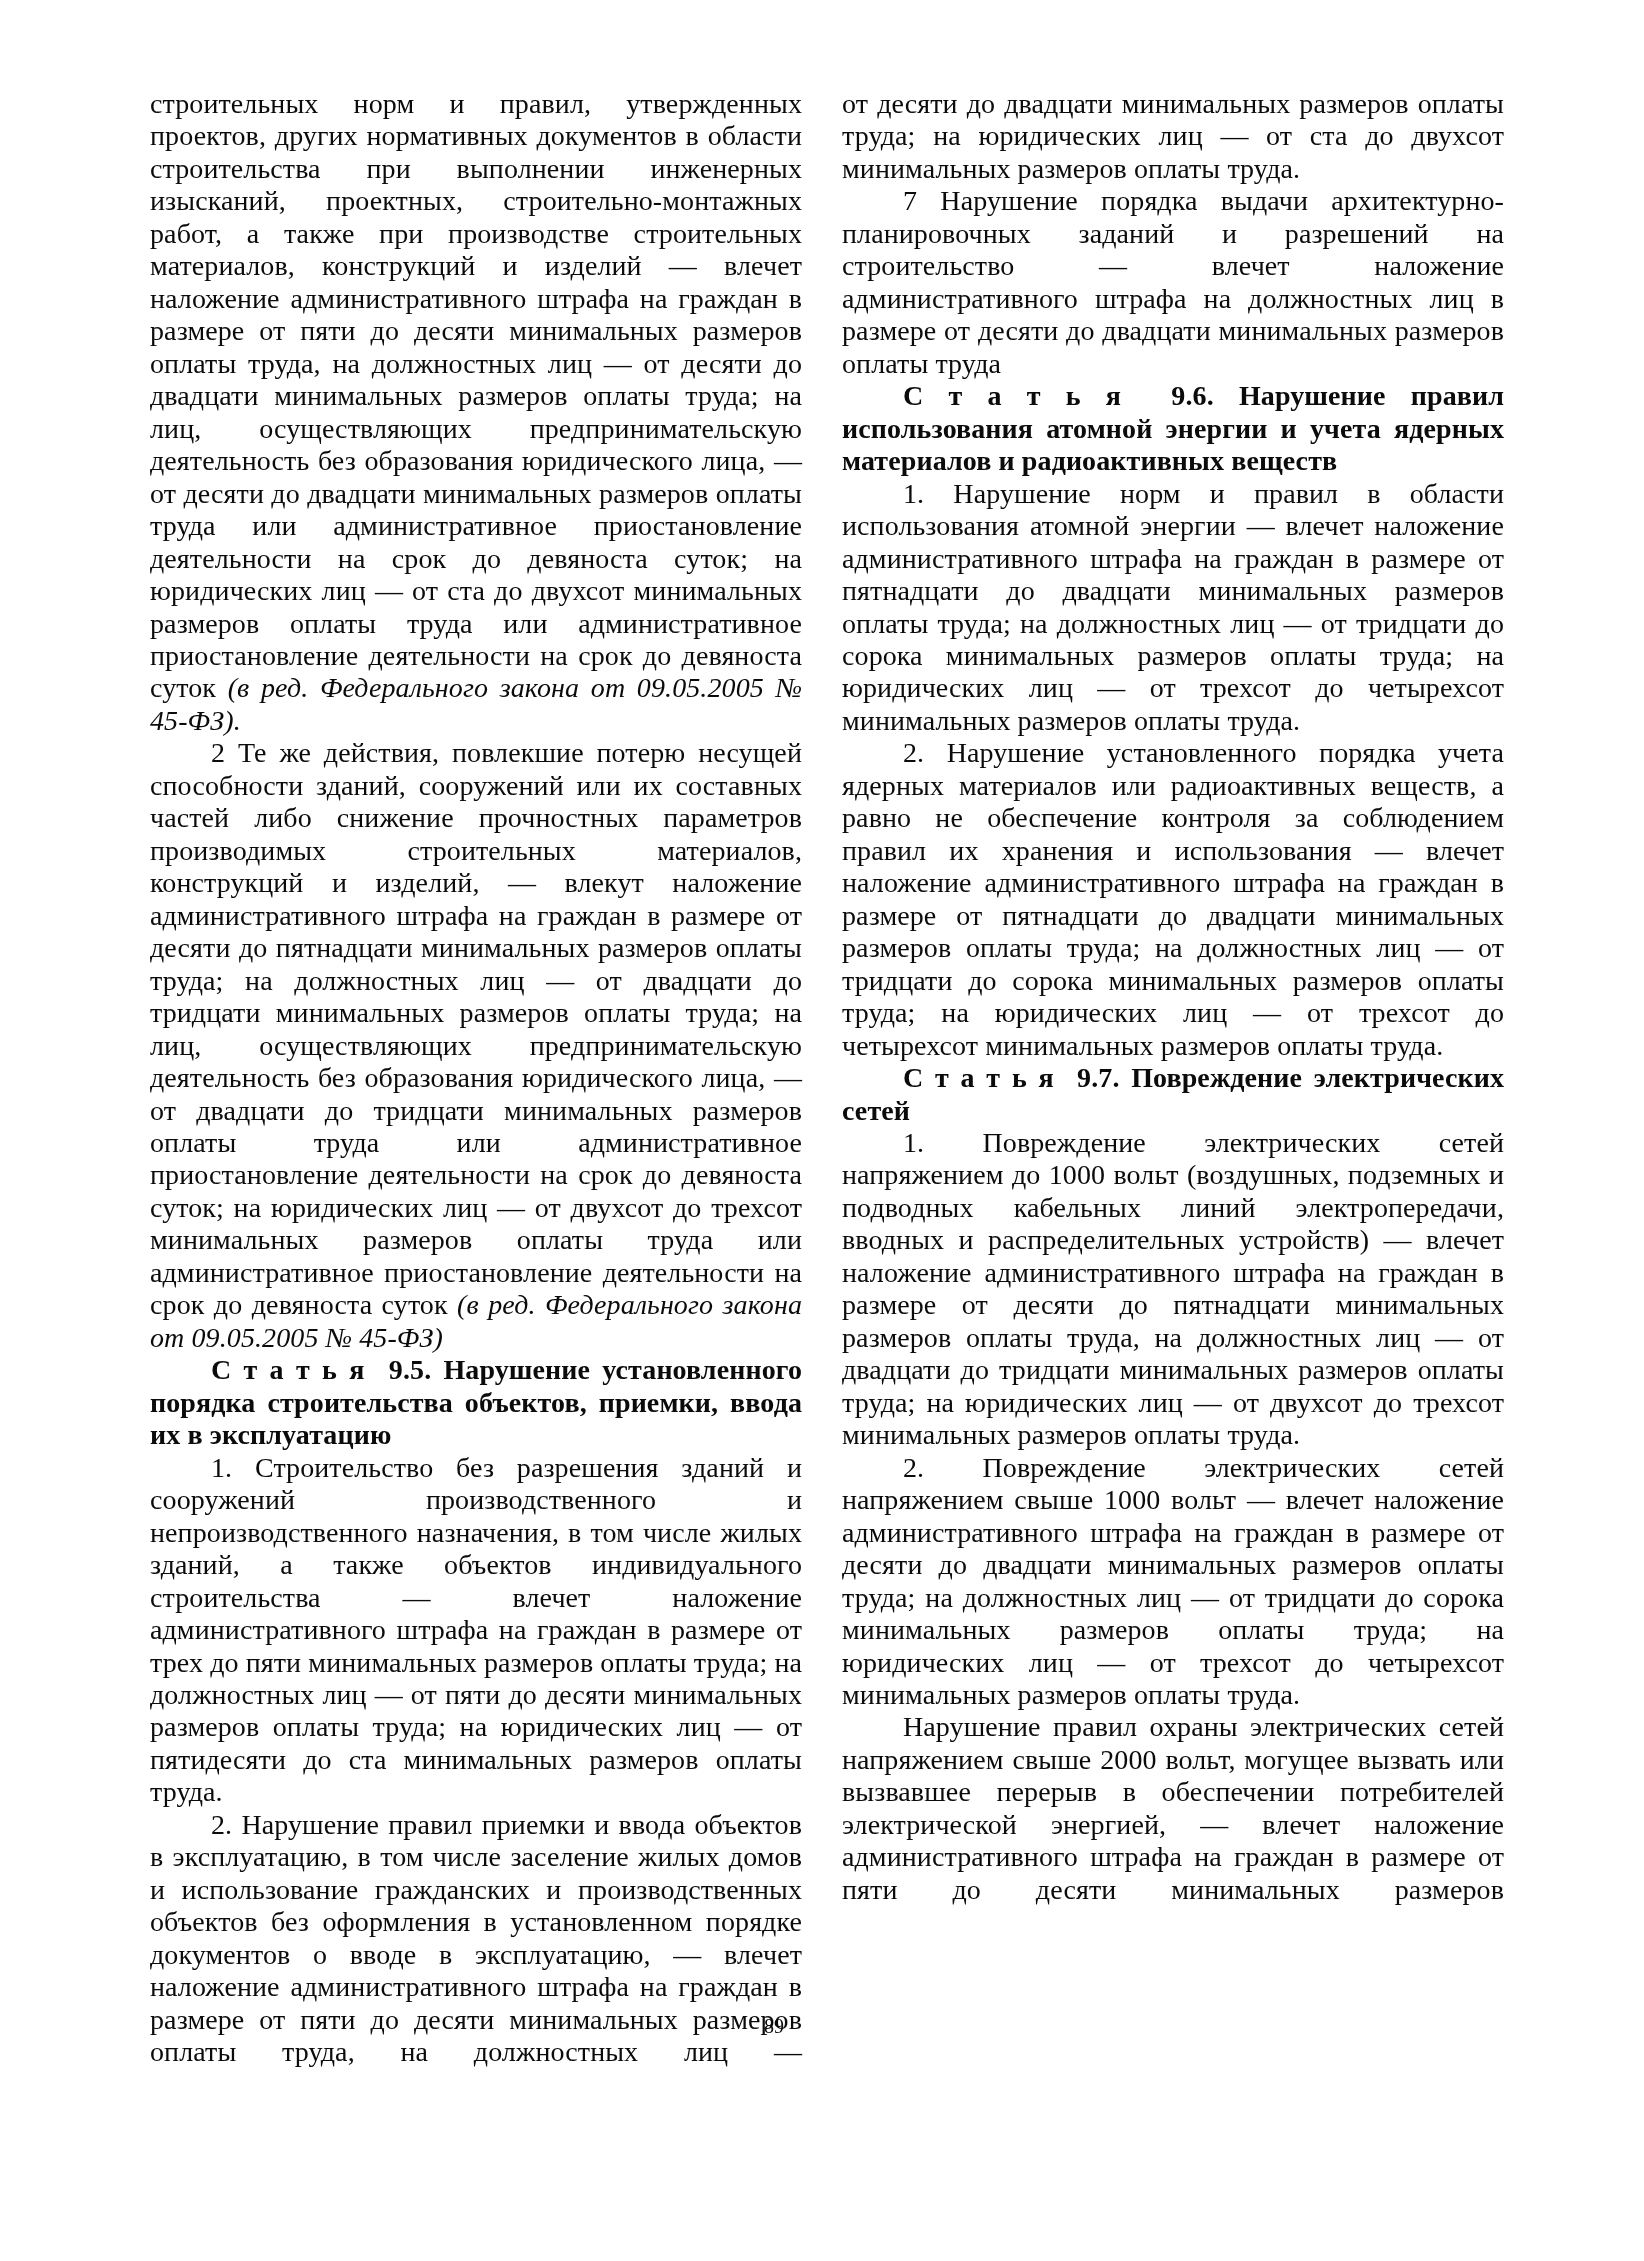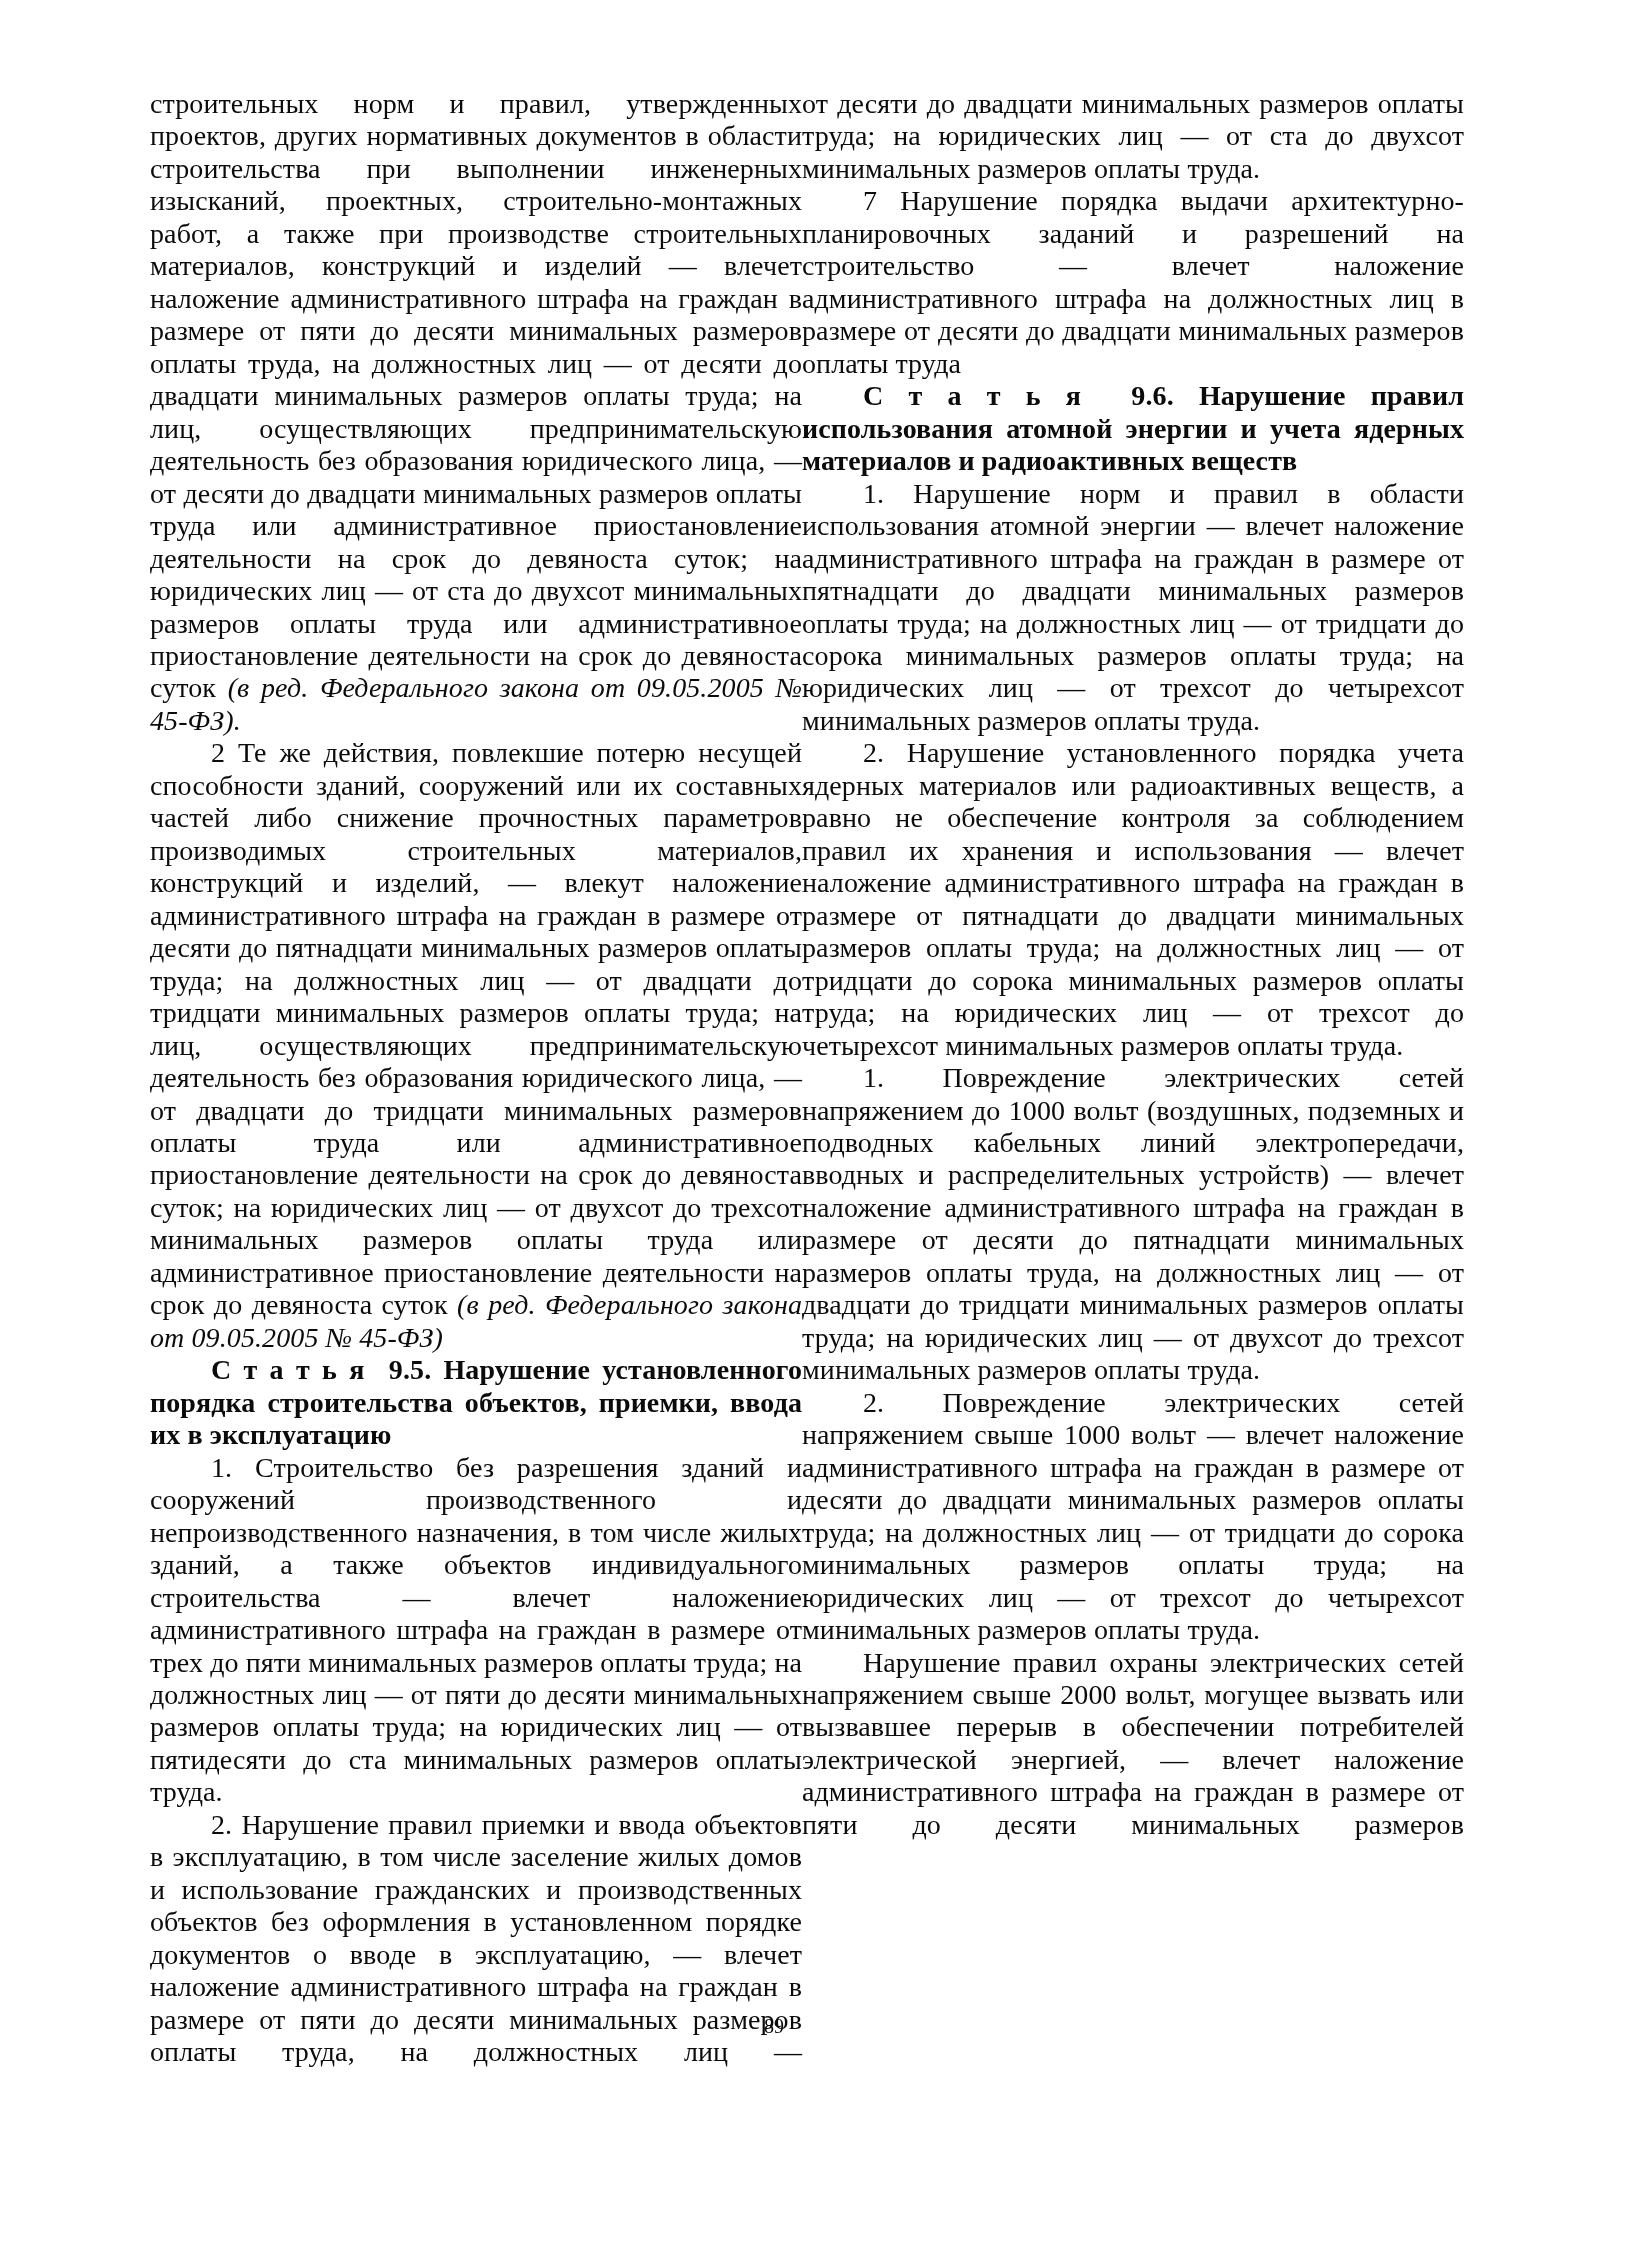--- a/index.html
+++ b/index.html
@@ -18,20 +18,21 @@
     position: relative;
     width: 1644px;
     height: 2261px;
     background: #ffffff;
   }
   .columns {
     display: flex;
     align-items: flex-start;
     box-sizing: border-box;
     padding: 88px 140px 0 150px;
+    gap: 40px;
   }
   .col {
     text-align: justify;
     font-size: 28px;
     line-height: 1.16;
     letter-spacing: 0.1px;
   }
   .col-left  { width: 652px; flex: 0 0 auto; }
   .col-right { width: 662px; flex: 0 0 auto; }
   p.para {
@@ -69,20 +70,21 @@
       <p class="para indent">1. Строительство без разрешения зданий и сооружений производственного и непроизводственного назначения, в том числе жилых зданий, а также объектов индивидуального строительства — влечет наложение административного штрафа на граждан в размере от трех до пяти минимальных размеров оплаты труда; на должностных лиц — от пяти до десяти минимальных размеров оплаты труда; на юридических лиц — от пятидесяти до ста минимальных размеров оплаты труда.</p>
       <p class="para indent tail-just">2. Нарушение правил приемки и ввода объектов в эксплуатацию, в том числе заселение жилых домов и использование гражданских и производственных объектов без оформления в установленном порядке документов о вводе в эксплуатацию, — влечет наложение административного штрафа на граждан в размере от пяти до десяти минимальных размеров оплаты труда, на должностных лиц —</p>
     </div>
 
     <div class="col col-right">
       <p class="para">от десяти до двадцати минимальных размеров оплаты труда; на юридических лиц — от ста до двухсот минимальных размеров оплаты труда.</p>
       <p class="para indent">7 Нарушение порядка выдачи архитектурно-планировочных заданий и разрешений на строительство — влечет наложение административного штрафа на должностных лиц в размере от десяти до двадцати минимальных размеров оплаты труда</p>
       <p class="para heading">С&nbsp;т&nbsp;а&nbsp;т&nbsp;ь&nbsp;я&nbsp; 9.6. Нарушение правил использования атомной энергии и учета ядерных материалов и радиоактивных веществ</p>
       <p class="para indent">1. Нарушение норм и правил в области использования атомной энергии — влечет наложение административного штрафа на граждан в размере от пятнадцати до двадцати минимальных размеров оплаты труда; на должностных лиц — от тридцати до сорока минимальных размеров оплаты труда; на юридических лиц — от трехсот до четырехсот минимальных размеров оплаты труда.</p>
       <p class="para indent">2. Нарушение установленного порядка учета ядерных материалов или радиоактивных веществ, а равно не обеспечение контроля за соблюдением правил их хранения и использования — влечет наложение административного штрафа на граждан в размере от пятнадцати до двадцати минимальных размеров оплаты труда; на должностных лиц — от тридцати до сорока минимальных размеров оплаты труда; на юридических лиц — от трехсот до четырехсот минимальных размеров оплаты труда.</p>
+      <p class="para heading">С&nbsp;т&nbsp;а&nbsp;т&nbsp;ь&nbsp;я&nbsp; 9.7. Повреждение электрических сетей</p>
       <p class="para indent">1. Повреждение электрических сетей напряжением до 1000 вольт (воздушных, подземных и подводных кабельных линий электропередачи, вводных и распределительных устройств) — влечет наложение административного штрафа на граждан в размере от десяти до пятнадцати минимальных размеров оплаты труда, на должностных лиц — от двадцати до тридцати минимальных размеров оплаты труда; на юридических лиц — от двухсот до трехсот минимальных размеров оплаты труда.</p>
       <p class="para indent">2. Повреждение электрических сетей напряжением свыше 1000 вольт — влечет наложение административного штрафа на граждан в размере от десяти до двадцати минимальных размеров оплаты труда; на должностных лиц — от тридцати до сорока минимальных размеров оплаты труда; на юридических лиц — от трехсот до четырехсот минимальных размеров оплаты труда.</p>
       <p class="para indent tail-just">Нарушение правил охраны электрических сетей напряжением свыше 2000 вольт, могущее вызвать или вызвавшее перерыв в обеспечении потребителей электрической энергией, — влечет наложение административного штрафа на граждан в размере от пяти до десяти минимальных размеров</p>
     </div>
 
   </div>
 
   <div class="pageno">89</div>
 </div>
 

